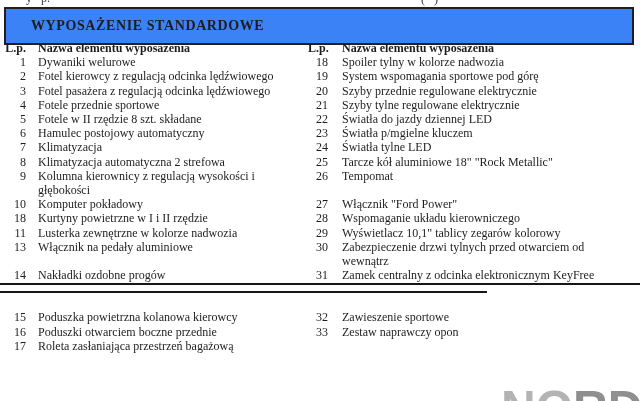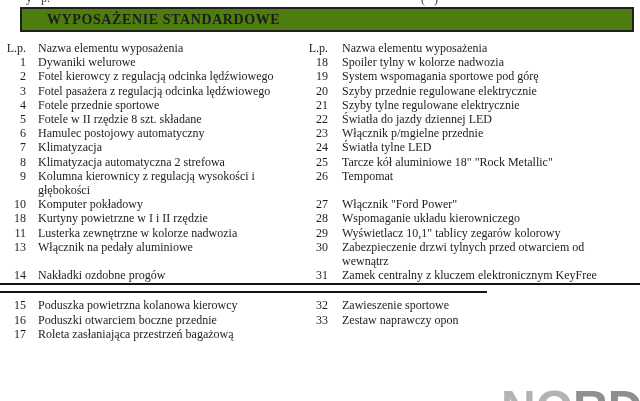--- a/index.html
+++ b/index.html
@@ -6,45 +6,45 @@
   body {
     width:640px; height:401px; overflow:hidden; position:relative;
     background:#ffffff; color:#1d1d1d;
     font-family:"Liberation Serif","DejaVu Serif",serif;
   }
   .frag { position:absolute; font-size:12px; color:#3a3a3a; white-space:pre; }
   .frag-left { top:-9px; left:26px; }
   .frag-right { top:-8px; left:421px; }
 
   .title-box {
-    position:absolute; top:7px; left:20px; right:6px; height:25px;
+    position:absolute; top:7px; left:4px; right:6px; height:38px;
     border:2px solid #1f1f1f; box-sizing:border-box;
     display:flex; align-items:center; padding-left:25px;
-    background:#4d7c0f;
+    background:#3b82f6;
   }
   .title-text { font-weight:bold; font-size:14px; letter-spacing:0.6px; }
 
   .content { position:absolute; top:41px; left:0; right:0; }
 
   .grid {
     display:grid;
     grid-template-columns:30px 278px 22px auto;
     font-size:12px; line-height:14.2px;
   }
   .row { display:contents; }
   .cell { box-sizing:border-box; }
   .numL { text-align:right; padding-right:4px; }
   .numR { text-align:right; padding-right:2px; }
   .txtL { padding-left:8px; padding-right:4px; }
   .txtR { padding-left:12px; padding-right:10px; }
-  .hdr { font-weight:normal; }
+  .hdr { font-weight:bold; }
 
   .rule-full { height:2px; background:#161616; margin-top:1px; }
   .rule-part { height:2px; background:#161616; width:487px; margin-top:6px; }
-  .bottom-grid { margin-top:5px; }
+  .bottom-grid { margin-top:17px; }
 
   .watermark {
     position:absolute; top:384px; left:501px;
     font-family:"Liberation Sans","DejaVu Sans",sans-serif;
     font-weight:bold; font-size:48px; line-height:1; letter-spacing:0px;
     white-space:nowrap;
   }
   .wm1 { color:#b3b3b3; }
   .wm2 { color:#8f8f8f; }
 </style>
@@ -96,21 +96,21 @@
     <div class="row">
       <div class="cell numL">5</div>
       <div class="cell txtL">Fotele w II rzędzie 8 szt. składane</div>
       <div class="cell numR">22</div>
       <div class="cell txtR">Światła do jazdy dziennej LED</div>
     </div>
     <div class="row">
       <div class="cell numL">6</div>
       <div class="cell txtL">Hamulec postojowy automatyczny</div>
       <div class="cell numR">23</div>
-      <div class="cell txtR">Włącznik p/mgielne przednie</div>
+      <div class="cell txtR">Światła p/mgielne kluczem</div>
     </div>
     <div class="row">
       <div class="cell numL">7</div>
       <div class="cell txtL">Klimatyzacja</div>
       <div class="cell numR">24</div>
       <div class="cell txtR">Światła tylne LED</div>
     </div>
     <div class="row">
       <div class="cell numL">8</div>
       <div class="cell txtL">Klimatyzacja automatyczna 2 strefowa</div>
@@ -144,21 +144,21 @@
     <div class="row">
       <div class="cell numL">13</div>
       <div class="cell txtL">Włącznik na pedały aluminiowe</div>
       <div class="cell numR">30</div>
       <div class="cell txtR">Zabezpieczenie drzwi tylnych przed otwarciem od wewnątrz</div>
     </div>
     <div class="row">
       <div class="cell numL">14</div>
       <div class="cell txtL">Nakładki ozdobne progów</div>
       <div class="cell numR">31</div>
-      <div class="cell txtR">Zamek centralny z kluczem elektronicznym KeyFree</div>
+      <div class="cell txtR">Zamek centralny z odcinka elektronicznym KeyFree</div>
     </div>
   </div>
 
   <div class="rule-full"></div>
   <div class="rule-part"></div>
 
   <div class="grid bottom-grid">
     <div class="row">
       <div class="cell numL">15</div>
       <div class="cell txtL">Poduszka powietrzna kolanowa kierowcy</div>

